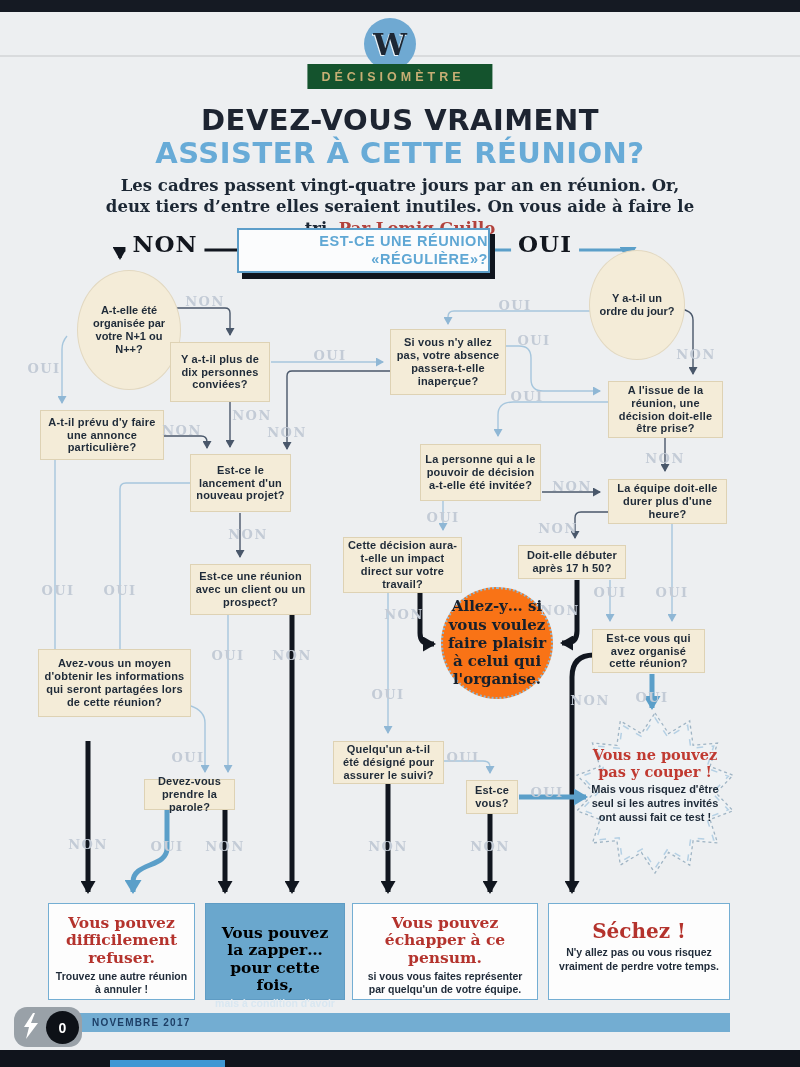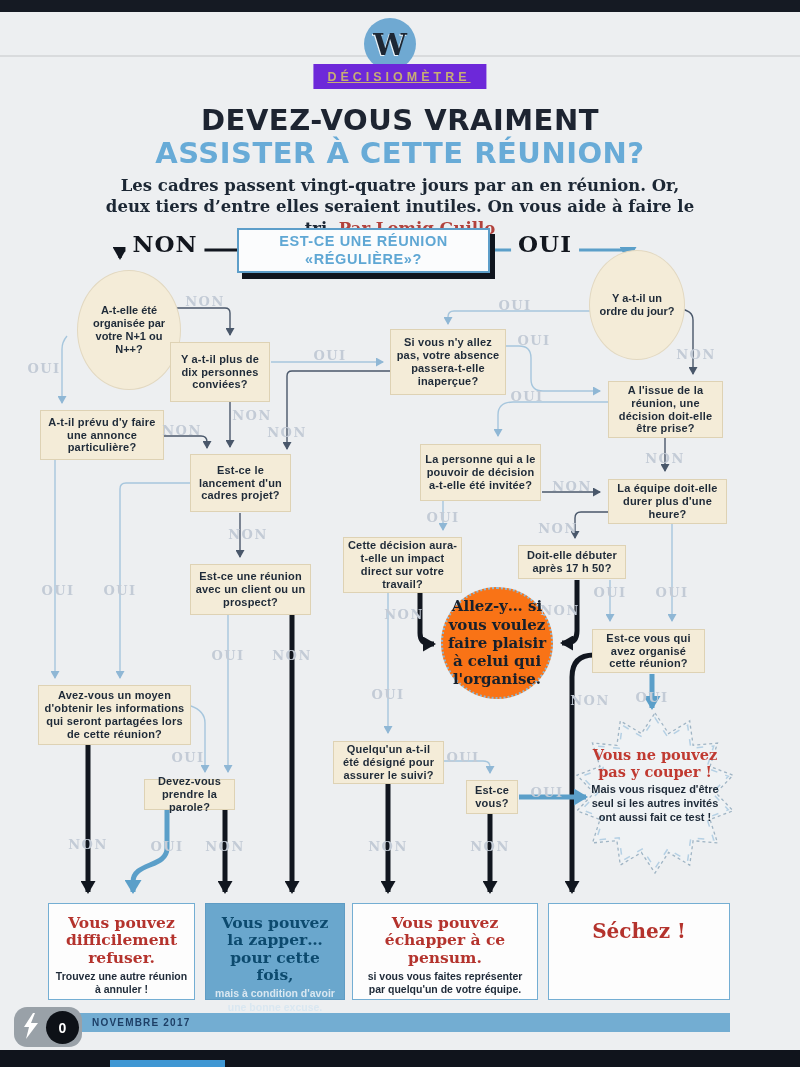--- a/index.html
+++ b/index.html
@@ -4,59 +4,59 @@
 <style>
   html,body{margin:0;padding:0;background:#c9ccd0;}
   #page{position:relative;width:800px;height:1067px;background:#edeff1;overflow:hidden;
         font-family:"Liberation Sans",sans-serif;margin:0 auto;}
   
   .topbar{position:absolute;left:0;top:0;width:800px;height:12px;background:#151a23;}
   .hairline{position:absolute;left:0;top:55px;width:800px;height:2px;background:#d9dbdd;}
   .wlogo{position:absolute;left:364px;top:18px;width:52px;height:52px;border-radius:50%;
          background:#6fa9d2;display:flex;align-items:center;justify-content:center;
          font:900 30px "DejaVu Serif",serif;color:#1d2734;text-shadow:-1px 1px 0 rgba(255,255,255,.85);}
-  .badge{position:absolute;left:50%;top:64px;transform:translateX(-50%);background:#6d28d9;
+  .badge{position:absolute;left:50%;top:64px;transform:translateX(-50%);background:#14532d;
          color:#c7ae74;font:bold 12.5px "Liberation Sans",sans-serif;letter-spacing:4px;
-         padding:6px 16px 5px 14px;white-space:nowrap;text-decoration:underline;}
+         padding:6px 28px 5px 14px;white-space:nowrap;}
   .t1{position:absolute;left:0;top:103px;width:800px;text-align:center;color:#1d2431;
       font:800 29px "DejaVu Sans",sans-serif;letter-spacing:.5px;}
   .t2{position:absolute;left:0;top:136px;width:800px;text-align:center;color:#68abd7;
       font:800 29px "DejaVu Sans",sans-serif;letter-spacing:.5px;}
   .intro{position:absolute;left:100px;top:175px;width:600px;text-align:center;color:#1c2734;
          font:bold 16.5px/1.3 "DejaVu Serif",serif;}
   .intro .by{color:#b2423c;}
   
   svg.flow{position:absolute;left:0;top:0;}
   .q{position:absolute;background:#f4ecd8;border:1px solid #ded2b4;color:#1e2a38;
      font:bold 11px/1.18 "Liberation Sans",sans-serif;display:flex;align-items:center;
      justify-content:center;text-align:center;padding:3px;box-sizing:border-box;letter-spacing:.2px;}
   .el{position:absolute;background:#f4ecd8;border:1px solid #e2d8c0;border-radius:50%;
       color:#1e2a38;font:bold 11px/1.2 "Liberation Sans",sans-serif;display:flex;
       align-items:center;justify-content:center;text-align:center;padding:8px;box-sizing:border-box;}
   .start{position:absolute;left:237px;top:228px;width:253px;height:45px;background:#fbfcfd;
          border:2.5px solid #5d9ec9;box-shadow:5px 6px 0 #10151e;color:#5fa7d4;
          font:bold 14.5px/1.2 "Liberation Sans",sans-serif;letter-spacing:.6px;display:flex;
-         align-items:center;justify-content:center;text-align:center;box-sizing:border-box;}
+         align-items:center;justify-content:center;text-align:right;box-sizing:border-box;}
   .lbl{position:absolute;transform:translate(-50%,-50%);color:#c3cbd6;
        font:900 13px "DejaVu Serif",serif;letter-spacing:1.5px;white-space:nowrap;}
   .lblBig{position:absolute;transform:translate(-50%,-50%);color:#12161e;background:#edeff1;
           padding:0 7px;font:900 23px "DejaVu Serif",serif;letter-spacing:1px;white-space:nowrap;}
   .circleNote{position:absolute;left:441px;top:587px;width:112px;height:112px;border-radius:50%;
               background:#f97316;border:2px dotted #8fb8d4;display:flex;align-items:center;
               justify-content:center;text-align:center;color:#16202c;
               font:900 15px/1.22 "DejaVu Serif",serif;box-sizing:border-box;}
   .starText{position:absolute;left:590px;top:747px;width:130px;text-align:center;}
   .starText .sh{color:#c03a31;font:900 14.5px/1.15 "DejaVu Serif",serif;}
   .starText .sb{color:#1e2a38;font:bold 11px/1.25 "Liberation Sans",sans-serif;margin-top:3px;}
   .res{position:absolute;top:903px;height:97px;background:#fdfdfd;border:1.5px solid #74aed3;
        box-sizing:border-box;text-align:center;padding:10px 6px 0 6px;}
   .res .rh{font:900 15.5px/1.12 "DejaVu Serif",serif;color:#b4332d;}
   .res .rb{font:bold 10.5px/1.25 "Liberation Sans",sans-serif;color:#1e2a38;margin-top:4px;}
   .res.blue{background:#6aa7cd;border:1.5px solid #5f9cc4;}
-  .res.blue .rh{color:#0c4a6e;}
+  .res.blue .rh{color:#000000;margin-top:10px;}
   .res.blue .rb{color:#d9e7f1;}
   .res.big .rh{font-size:20px;}
   
   .fbar{position:absolute;left:58px;top:1013px;width:672px;height:19px;background:#73add2;}
   .fdate{position:absolute;left:92px;top:1017px;color:#1d3f66;
          font:bold 10px "Liberation Sans",sans-serif;letter-spacing:1.2px;}
   .pill{position:absolute;left:14px;top:1007px;width:68px;height:40px;background:#99a1a8;border-radius:13px;}
   .pnum{position:absolute;left:46px;top:1011px;width:33px;height:33px;border-radius:50%;background:#0d1117;
         color:#fff;font:bold 14px "Liberation Sans",sans-serif;display:flex;align-items:center;justify-content:center;}
   .bind{position:absolute;left:0;top:1050px;width:800px;height:17px;background:#10141c;}
@@ -148,30 +148,30 @@
 
   <div class="start">EST-CE UNE RÉUNION «RÉGULIÈRE»?</div>
   <div class="lblBig" style="left:165px;top:243px">NON</div>
   <div class="lblBig" style="left:545px;top:243px">OUI</div>
 
   <div class="el" style="left:77px;top:270px;width:104px;height:120px">A-t-elle été organisée par votre N+1 ou N++?</div>
   <div class="el" style="left:589px;top:250px;width:96px;height:110px">Y a-t-il un ordre du jour?</div>
 
   <div class="q" style="left:170px;top:342px;width:100px;height:60px">Y a-t-il plus de dix personnes conviées?</div>
   <div class="q" style="left:40px;top:410px;width:124px;height:50px">A-t-il prévu d'y faire une annonce particulière?</div>
-  <div class="q" style="left:190px;top:454px;width:101px;height:58px">Est-ce le lancement d'un cadres projet?</div>
+  <div class="q" style="left:190px;top:454px;width:101px;height:58px">Est-ce le lancement d'un nouveau projet?</div>
   <div class="q" style="left:390px;top:329px;width:116px;height:66px">Si vous n'y allez pas, votre absence passera-t-elle inaperçue?</div>
   <div class="q" style="left:190px;top:564px;width:121px;height:51px">Est-ce une réunion avec un client ou un prospect?</div>
   <div class="q" style="left:608px;top:381px;width:115px;height:57px">A l'issue de la réunion, une décision doit-elle être prise?</div>
   <div class="q" style="left:420px;top:444px;width:121px;height:57px">La personne qui a le pouvoir de décision a-t-elle été invitée?</div>
   <div class="q" style="left:608px;top:479px;width:119px;height:45px">La équipe doit-elle durer plus d'une heure?</div>
   <div class="q" style="left:518px;top:545px;width:108px;height:34px">Doit-elle débuter après 17 h 50?</div>
   <div class="q" style="left:343px;top:537px;width:119px;height:56px">Cette décision aura-t-elle un impact direct sur votre travail?</div>
   <div class="q" style="left:592px;top:629px;width:113px;height:44px">Est-ce vous qui avez organisé cette réunion?</div>
-  <div class="q" style="left:38px;top:685px;width:153px;height:60px">Avez-vous un moyen d'obtenir les informations qui seront partagées lors de cette réunion?</div>
+  <div class="q" style="left:38px;top:649px;width:153px;height:68px">Avez-vous un moyen d'obtenir les informations qui seront partagées lors de cette réunion?</div>
   <div class="q" style="left:144px;top:779px;width:91px;height:31px">Devez-vous prendre la parole?</div>
   <div class="q" style="left:333px;top:741px;width:111px;height:43px">Quelqu'un a-t-il été désigné pour assurer le suivi?</div>
   <div class="q" style="left:466px;top:780px;width:52px;height:34px">Est-ce vous?</div>
 
   <div class="circleNote">Allez-y… si vous voulez faire plaisir à celui qui l'organise.</div>
   <div class="starText">
     <div class="sh">Vous ne pouvez pas y couper !</div>
     <div class="sb">Mais vous risquez d'être seul si les autres invités ont aussi fait ce test !</div>
   </div>
 
@@ -217,20 +217,21 @@
   <div class="res blue" style="left:205px;width:140px">
     <div class="rh">Vous pouvez la zapper… pour cette fois,</div>
     <div class="rb">mais à condition d'avoir une bonne excuse.</div>
   </div>
   <div class="res" style="left:352px;width:186px">
     <div class="rh">Vous pouvez échapper à ce pensum.</div>
     <div class="rb">si vous vous faites représenter par quelqu'un de votre équipe.</div>
   </div>
   <div class="res big" style="left:548px;width:182px;padding-top:16px">
     <div class="rh">Séchez !</div>
+    <div class="rb">N'y allez pas ou vous risquez vraiment de perdre votre temps.</div>
   </div>
 
   <div class="fbar"></div>
   <div class="pill">
     <svg width="20" height="28" style="position:absolute;left:7px;top:6px">
       <polygon points="12,0 3,14 8,14 5,26 17,10 10,10 14,0" fill="#ffffff"></polygon>
     </svg>
   </div>
   <div class="pnum">0</div>
   <div class="fdate">NOVEMBRE 2017</div>

